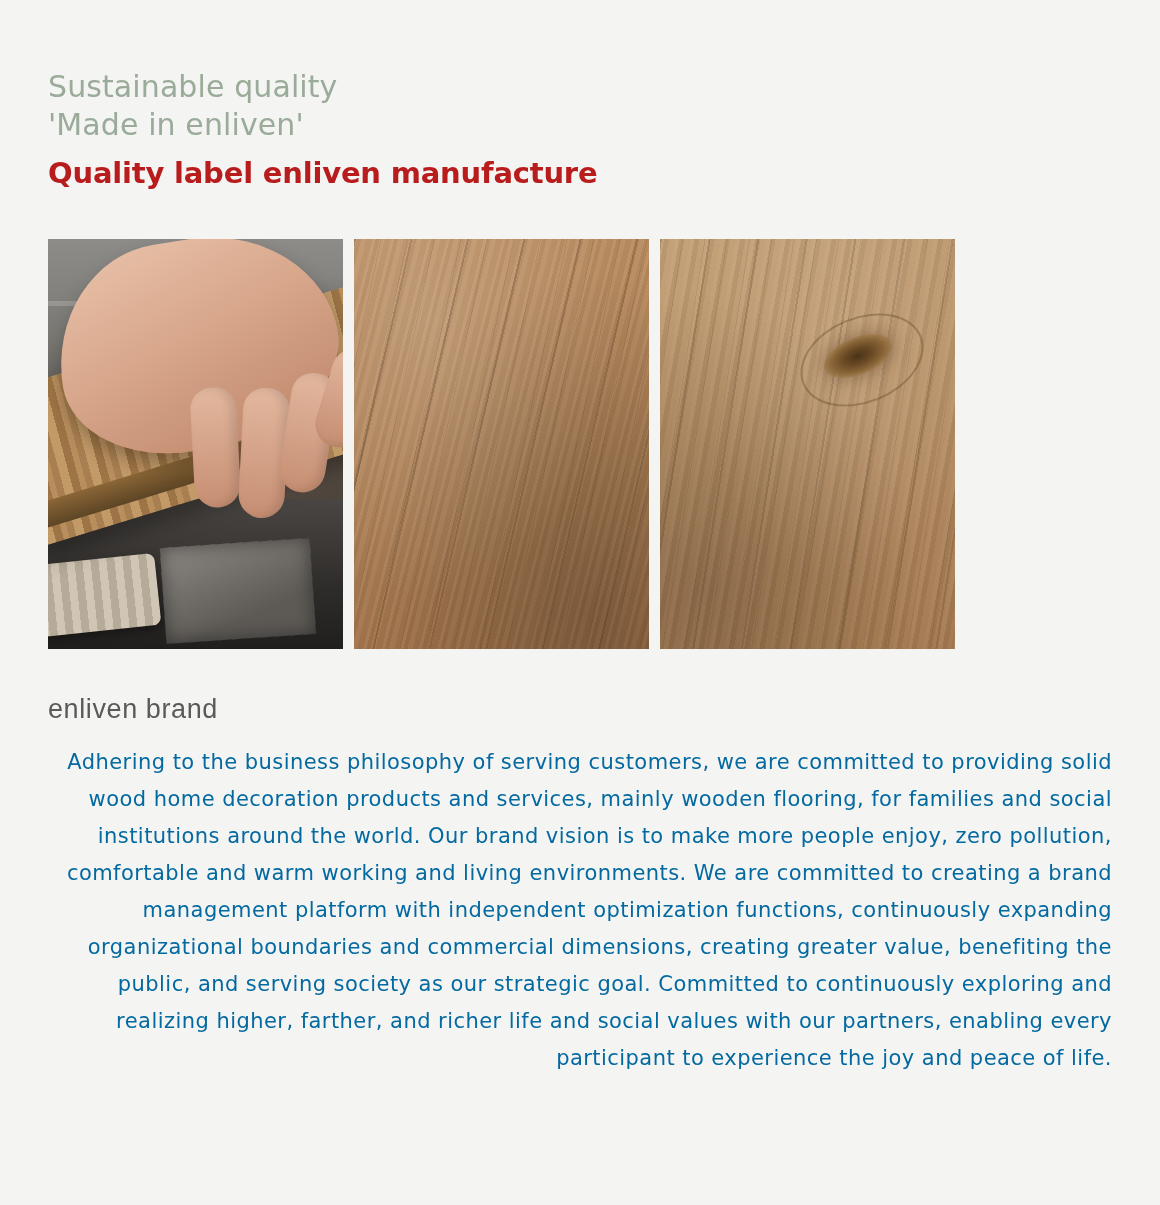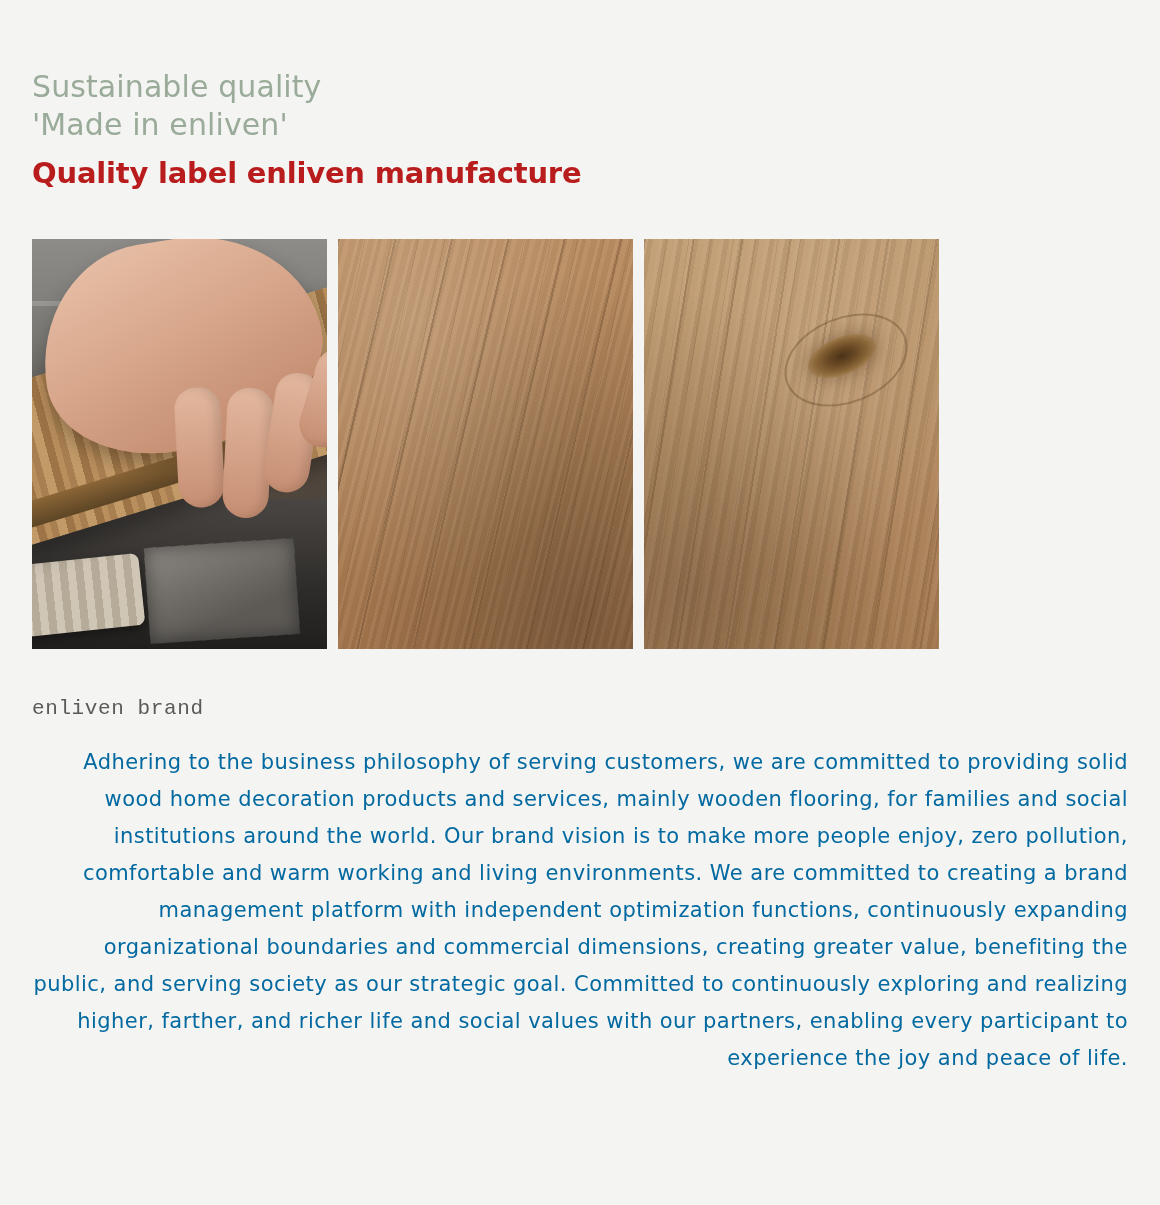--- a/index.html
+++ b/index.html
@@ -11,21 +11,21 @@
     height: 1205px;
     background: #f4f4f2;
     font-family: "DejaVu Sans", sans-serif;
     overflow: hidden;
   }
   .page {
     position: relative;
     width: 1160px;
     height: 1205px;
     box-sizing: border-box;
-    padding: 0 32px;
+    padding: 0 48px;
   }
 
   
   .heading {
     padding-top: 68px;
   }
   .eyebrow {
     font-family: "DejaVu Sans", sans-serif;
     font-size: 30px;
     line-height: 38px;
@@ -201,22 +201,22 @@
     transform: rotate(-22deg);
     border: 2px solid rgba(90,62,32,0.35);
     z-index: 2;
   }
 
   
   .content {
     margin-top: 46px;
   }
   .brand-label {
-    font-family: Liberation Mono, monospace;
-    font-size: 21px;
+    font-family: Liberation Sans, sans-serif;
+    font-size: 27px;
     line-height: 28px;
     color: #5a5a5a;
     letter-spacing: 0.6px;
     margin-bottom: 0;
   }
   .body-text {
     font-family: "DejaVu Sans", sans-serif;
     font-size: 21px;
     line-height: 37px;
     color: #0369a1;

